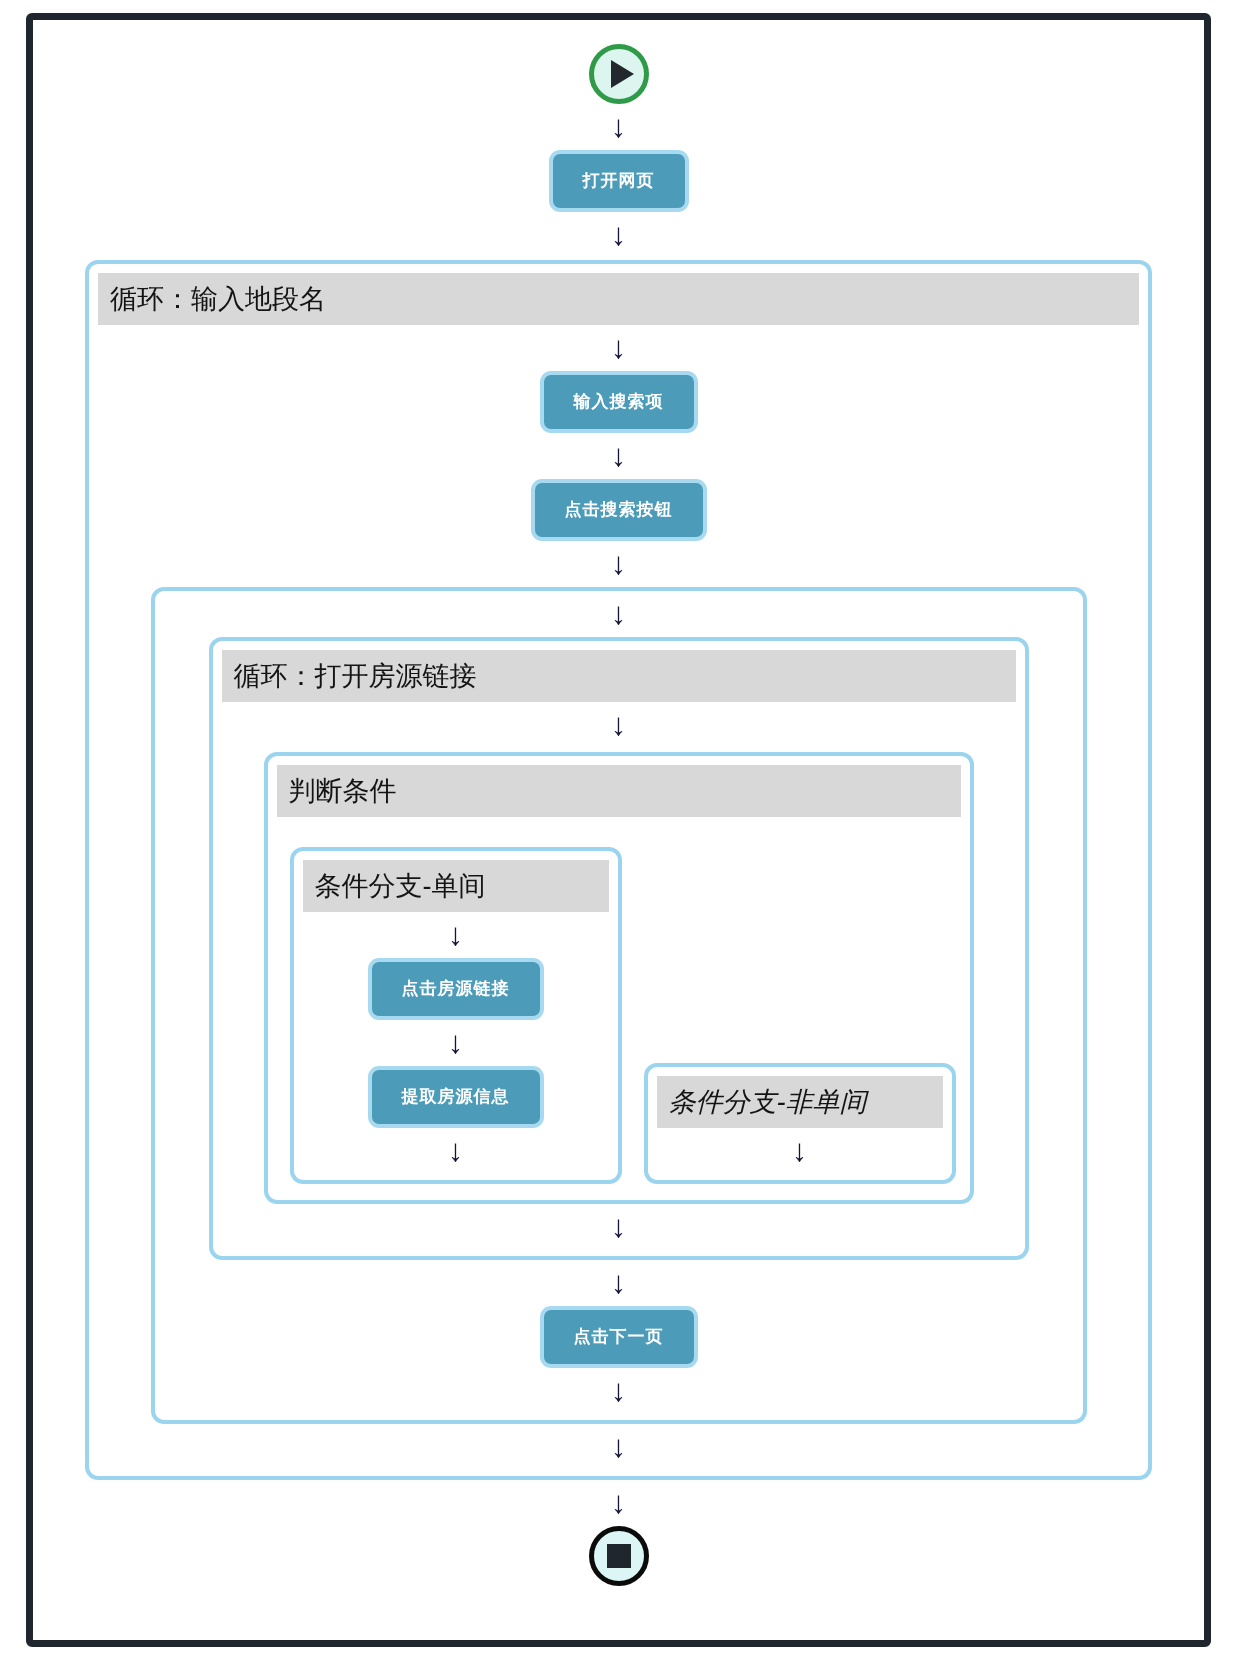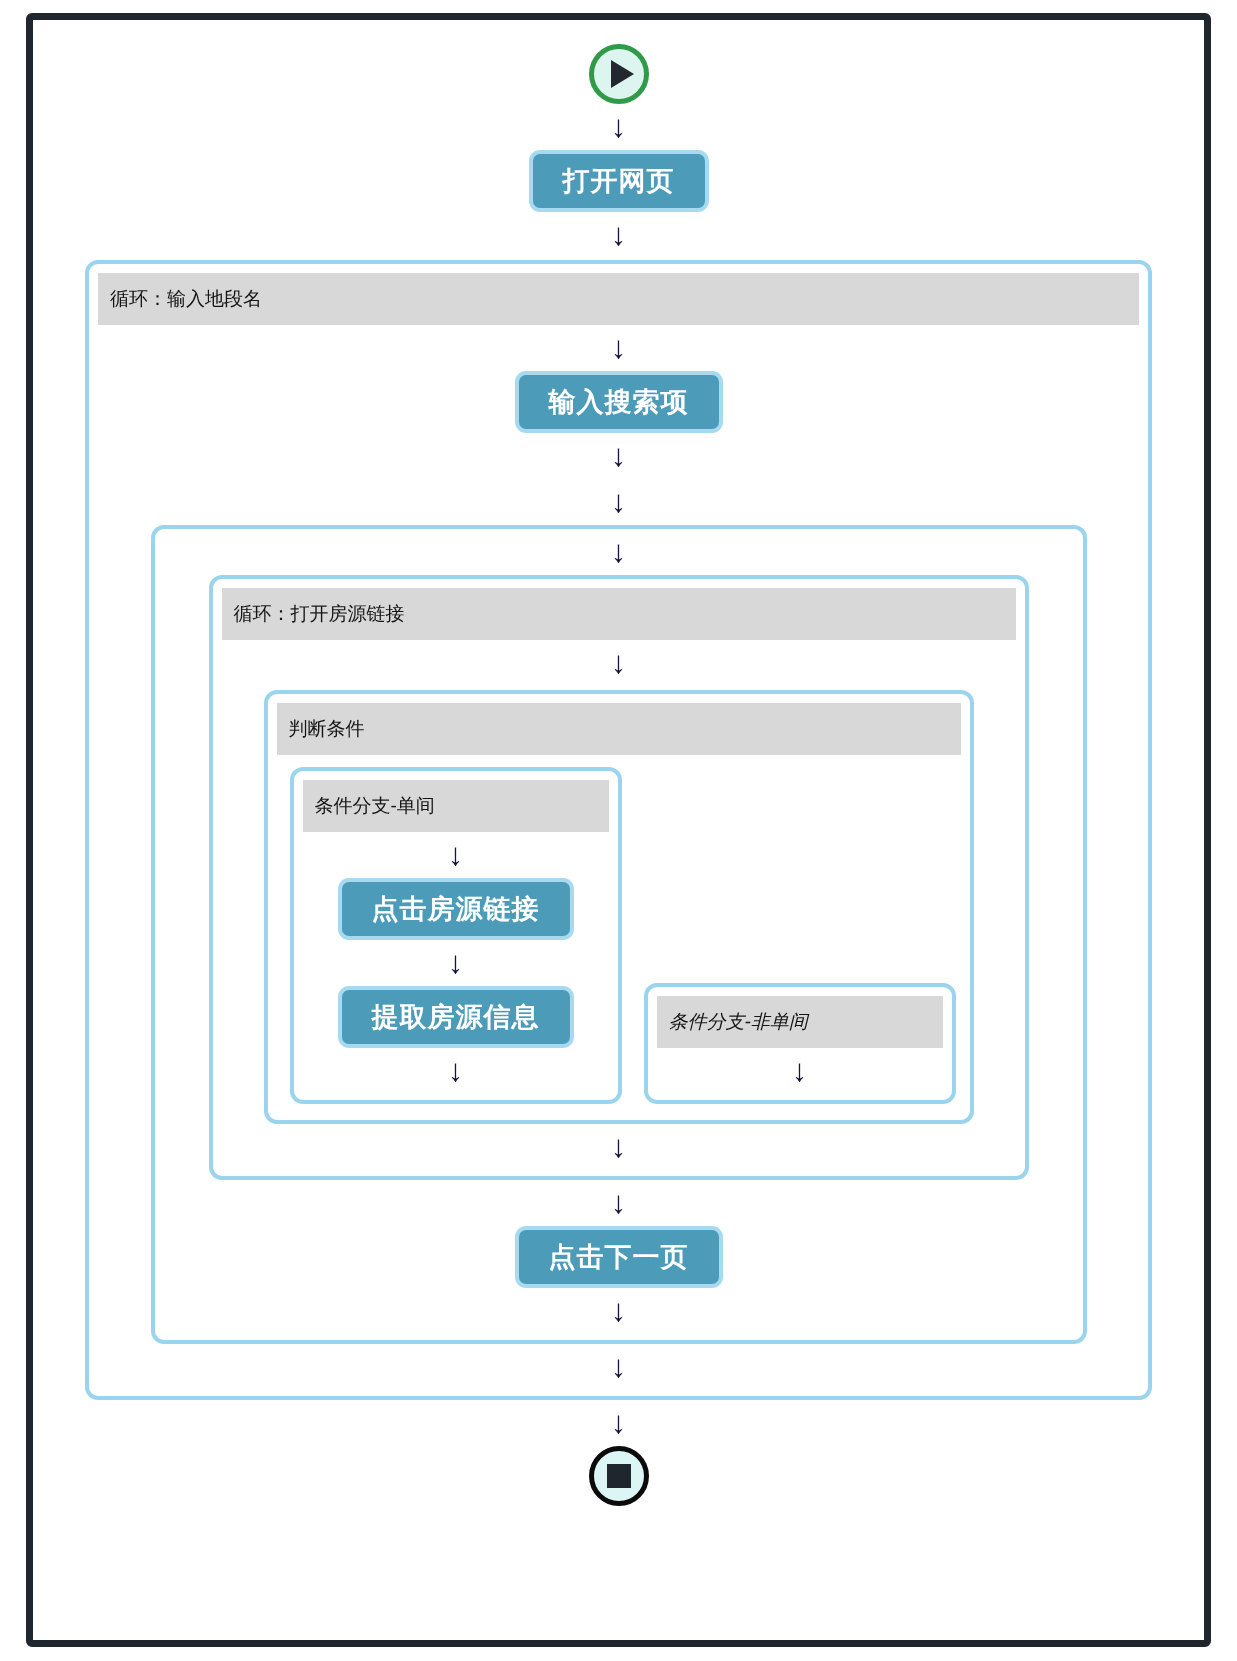--- a/index.html
+++ b/index.html
@@ -63,21 +63,21 @@
     color: #15153a;
     margin: 8px 0;
     user-select: none;
   }
   
   .step {
     background: #4c9cb9;
     border: 4px solid #a7daf0;
     border-radius: 11px;
     color: #ffffff;
-    font-size: 27px;
+    font-size: 17px;
     font-weight: bold;
     font-family: inherit;
     padding: 11px 30px;
     line-height: 32px;
     letter-spacing: 1px;
     cursor: pointer;
   }
   
   .box {
     border: 4px solid #9bd4ef;
@@ -89,34 +89,34 @@
     background: #ffffff;
   }
   .box > .box-header {
     align-self: stretch;
     background: #d8d8d8;
     margin: 9px 9px 0 9px;
     height: 52px;
     display: flex;
     align-items: center;
     padding-left: 12px;
-    font-size: 19px;
+    font-size: 27px;
     color: #141414;
     cursor: pointer;
   }
   .loop-1 { width: 1067px; margin-top: 2px; }
   .loop-2 { width: 936px; }
   .loop-3 { width: 820px; }
   .judge-box { width: 710px; margin-top: 4px; justify-content: flex-end; }
   .branches {
     align-self: stretch;
     display: flex;
     align-items: flex-end;
     gap: 22px;
-    padding: 12px 0 16px 22px;
+    padding: 30px 0 16px 22px;
   }
   .branch-1 { width: 332px; }
   .branch-2 { width: 312px; font-style: italic; }
   .branch-pad-bottom { padding-bottom: 6px; }
   .bottom-gap { height: 6px; }
 </style>
 </head>
 <body>
 
 <div class="page">
@@ -135,20 +135,21 @@
 
       <section class="box loop-1">
         <header class="box-header">循环：输入地段名</header>
 
         <div class="arrow">↓</div>
 
         <button class="step">输入搜索项</button>
 
         <div class="arrow">↓</div>
 
+        <button class="step">点击搜索按钮</button>
 
         <div class="arrow">↓</div>
 
         <section class="box loop-2">
 
           <div class="arrow">↓</div>
 
           <section class="box loop-3">
             <header class="box-header">循环：打开房源链接</header>
 

